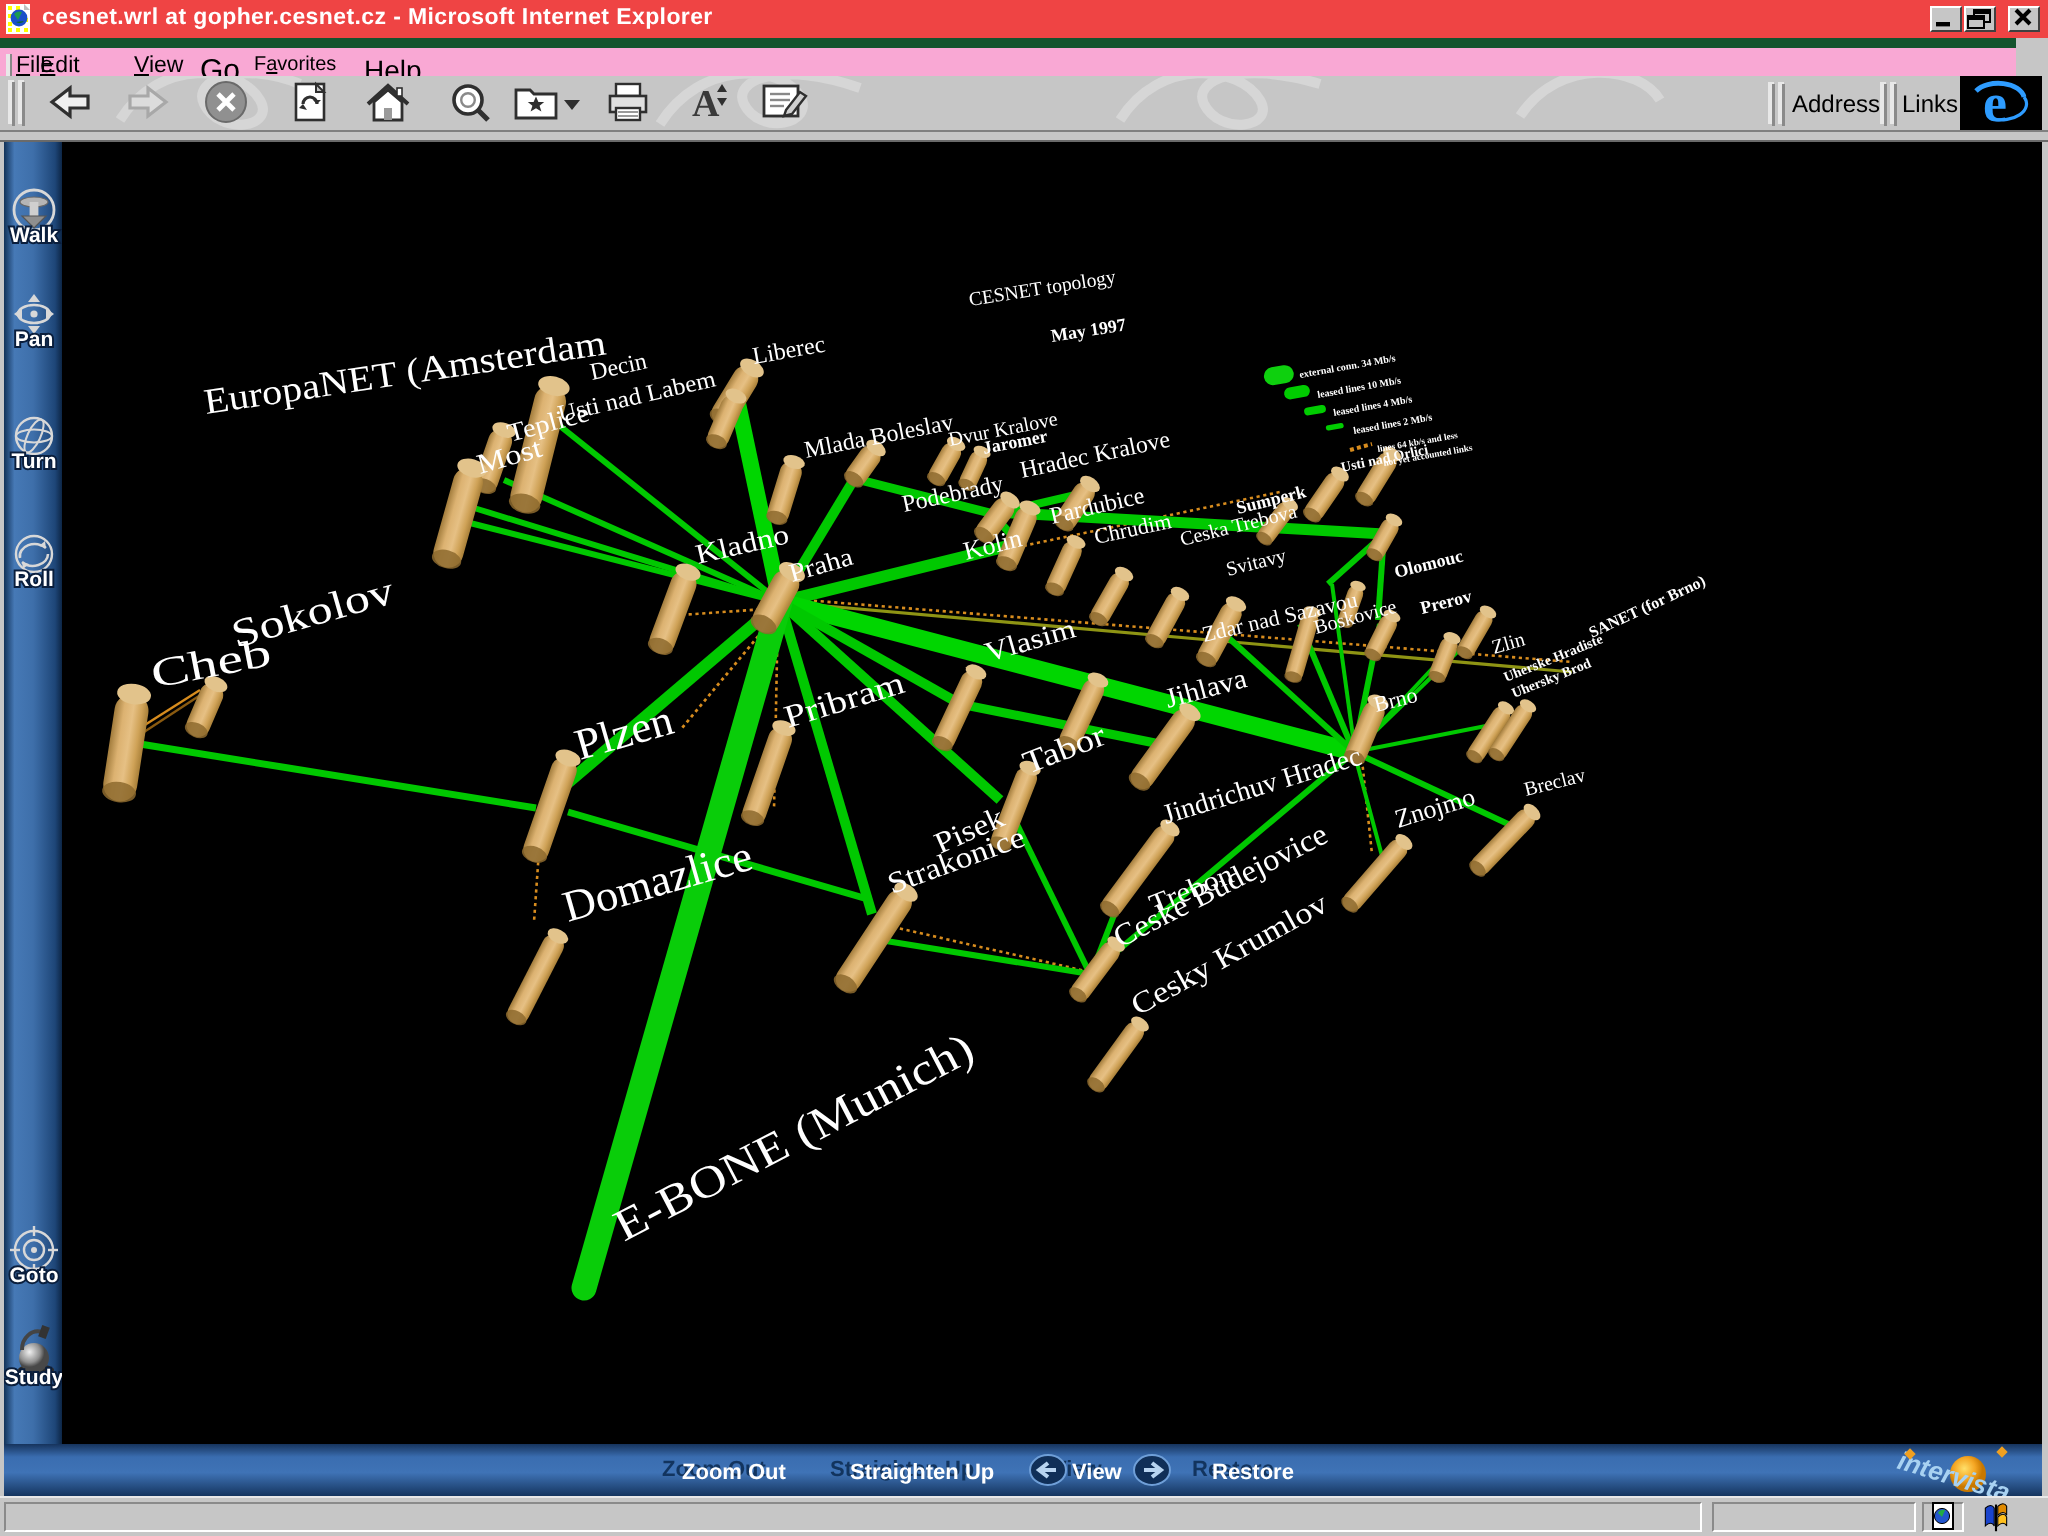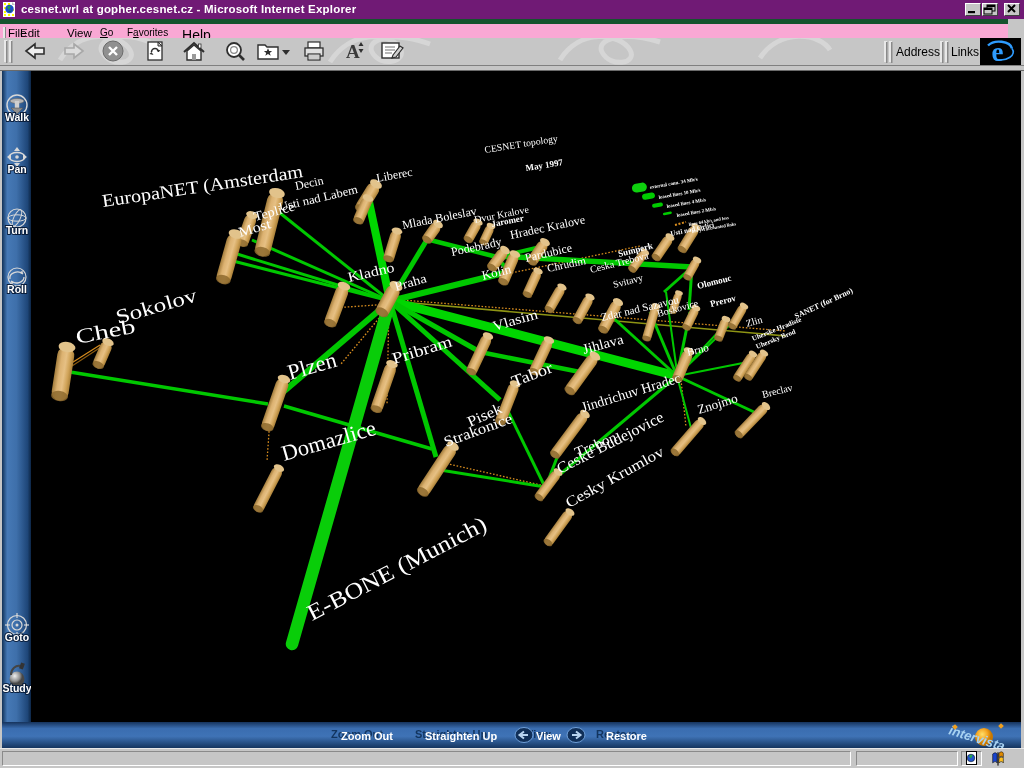--- a/index.html
+++ b/index.html
@@ -1,20 +1,20 @@
 <!DOCTYPE html>
 <html><head><meta charset="utf-8"><title>cesnet.wrl</title>
 <style>
 *{margin:0;padding:0;box-sizing:border-box}
 body{width:1024px;height:768px;position:relative;overflow:hidden;background:#c6c6c6;
  font-family:"Liberation Sans",sans-serif}
 .mi u{text-decoration:underline}
 </style></head>
 <body>
-<div style="position:absolute;left:0;top:0;width:1024px;height:19px;background:#701a75">
+<div style="position:absolute;left:0;top:0;width:1024px;height:19px;background:#ef4444">
 <svg width="14" height="15" viewBox="0 0 14 15" style="position:absolute;left:3px;top:2px">
       <rect x="0" y="0" width="12" height="15" fill="#fff"></rect>
       <path d="M 9 0 L 12 3 L 9 3 Z" fill="#c0c0c0"></path>
       <g fill="#ffff00">
         <rect x="1" y="1" width="2" height="2"></rect>
         <rect x="5" y="1" width="2" height="2"></rect>
         <rect x="1" y="5" width="2" height="2"></rect>
         <rect x="1" y="9" width="2" height="2"></rect>
         <rect x="1" y="12" width="2" height="2"></rect>
         <rect x="5" y="12" width="2" height="2"></rect>
@@ -37,21 +37,21 @@
       </svg></div>
     <div style="position:absolute;left:1004px;top:3px;width:16px;height:13px;background:#c6c6c6;border-top:1px solid #fff;border-left:1px solid #fff;border-right:1px solid #404040;border-bottom:1px solid #404040;font:bold 9px 'Liberation Sans';text-align:center;line-height:12px"><svg width="14" height="11">
         <path d="M 3 1 L 10 8 M 10 1 L 3 8" stroke="#000" stroke-width="2"></path>
       </svg></div>
 </div>
 <div style="position:absolute;left:0;top:19px;width:1008px;height:19px;background:#f9a8d4;border-top:5px solid #14532d">
 <div style="position:absolute;left:3px;top:3px;width:3px;height:13px;background:#e8e8e8;border-right:1px solid #888"></div>
 <div class="mi" style="position:absolute;top:3px;left:8px;font-size:11.5px"><u>F</u>ile</div>
 <div class="mi" style="position:absolute;top:3px;left:20px;font-size:11.5px"><u>E</u>dit</div>
 <div class="mi" style="position:absolute;top:3px;left:67px;font-size:11.5px"><u>V</u>iew</div>
-<div class="mi" style="position:absolute;top:3px;left:100px;font-size:10px"><u>G</u>o</div>
+<div class="mi" style="position:absolute;top:3px;left:100px;font-size:15px"><u>G</u>o</div>
 <div class="mi" style="position:absolute;top:3px;left:127px;font-size:10px">F<u>a</u>vorites</div>
 <div class="mi" style="position:absolute;top:3px;left:182px;font-size:14px"><u>H</u>elp</div>
 </div>
 <svg width="1024" height="27" viewBox="0 0 1024 27" style="position:absolute;left:0;top:38px" xmlns="http://www.w3.org/2000/svg">
     <rect width="1024" height="27" fill="#c6c6c6"></rect>
     <g fill="none" stroke="#d6d6d6" stroke-width="5">
       <path d="M 60 22 C 80 -10 120 -5 130 12 C 138 26 110 30 102 14 C 96 2 120 -8 150 4"></path>
       <path d="M 330 24 C 350 -8 390 -6 400 10 C 408 24 380 30 372 14 C 366 2 390 -8 430 6"></path>
       <path d="M 560 22 C 580 -10 620 -5 630 12 C 638 26 610 30 602 14 C 596 2 620 -8 660 4"></path>
       <path d="M 760 20 C 780 -10 820 -5 830 12"></path>

